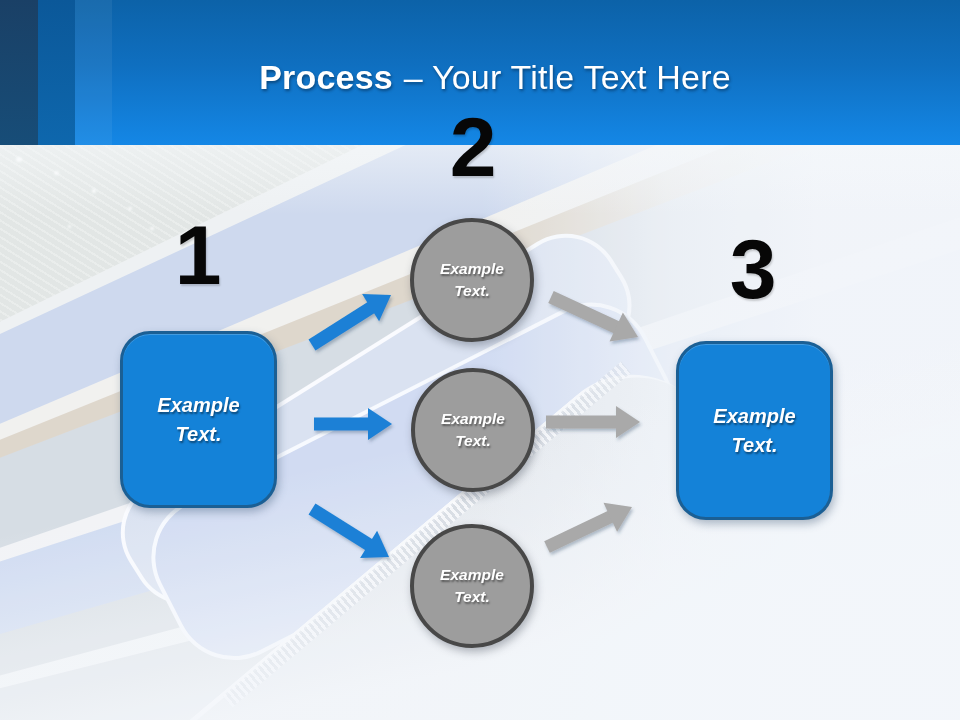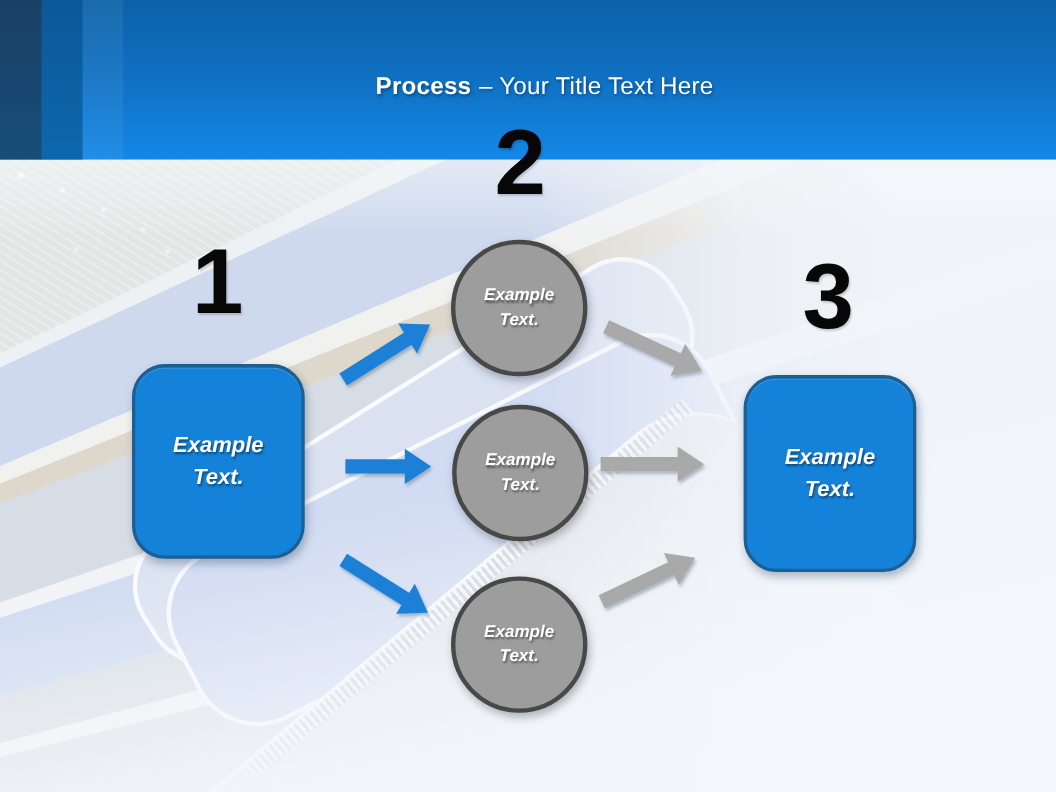--- a/index.html
+++ b/index.html
@@ -13,21 +13,21 @@
     position:absolute;left:0;top:0;width:960px;height:145px;z-index:5;
     background:linear-gradient(to bottom,#0c62a8 0%,#0f6fc0 45%,#1487e6 100%);
     display:flex;align-items:center;justify-content:center;
     padding-left:30px;padding-top:10px;box-sizing:border-box;
   }
   .hstripe{position:absolute;top:0;height:145px;z-index:6;}
   .hstripe.dark{left:0;width:38px;background:linear-gradient(to bottom,#1a4066,#174d78);}
   .hstripe.mid{left:38px;width:37px;background:linear-gradient(to bottom,#0c5априsepta,#0d63a6);background:linear-gradient(to bottom,#0b5899,#0e67ad);}
   .hstripe.lite{left:75px;width:37px;background:rgba(255,255,255,0.06);}
   .title{
-    color:#fff;font-size:22px;letter-spacing:0.2px;z-index:7;
+    color:#fff;font-size:34px;letter-spacing:0.2px;z-index:7;
     text-shadow:1px 2px 3px rgba(0,20,40,0.45);white-space:nowrap;
   }
   .title .bold{font-weight:bold;}
   .title .rest{font-weight:normal;margin-left:0.32em;}
 
   
   .photo{position:absolute;left:0;top:145px;width:960px;height:575px;overflow:hidden;background:#d6dce1;}
   .photo > div{position:absolute;}
   .stripe{left:-300px;width:2100px;height:1500px;transform-origin:left top;}
   .s1{top:173px;transform:rotate(-30deg);background:#dce2df;

